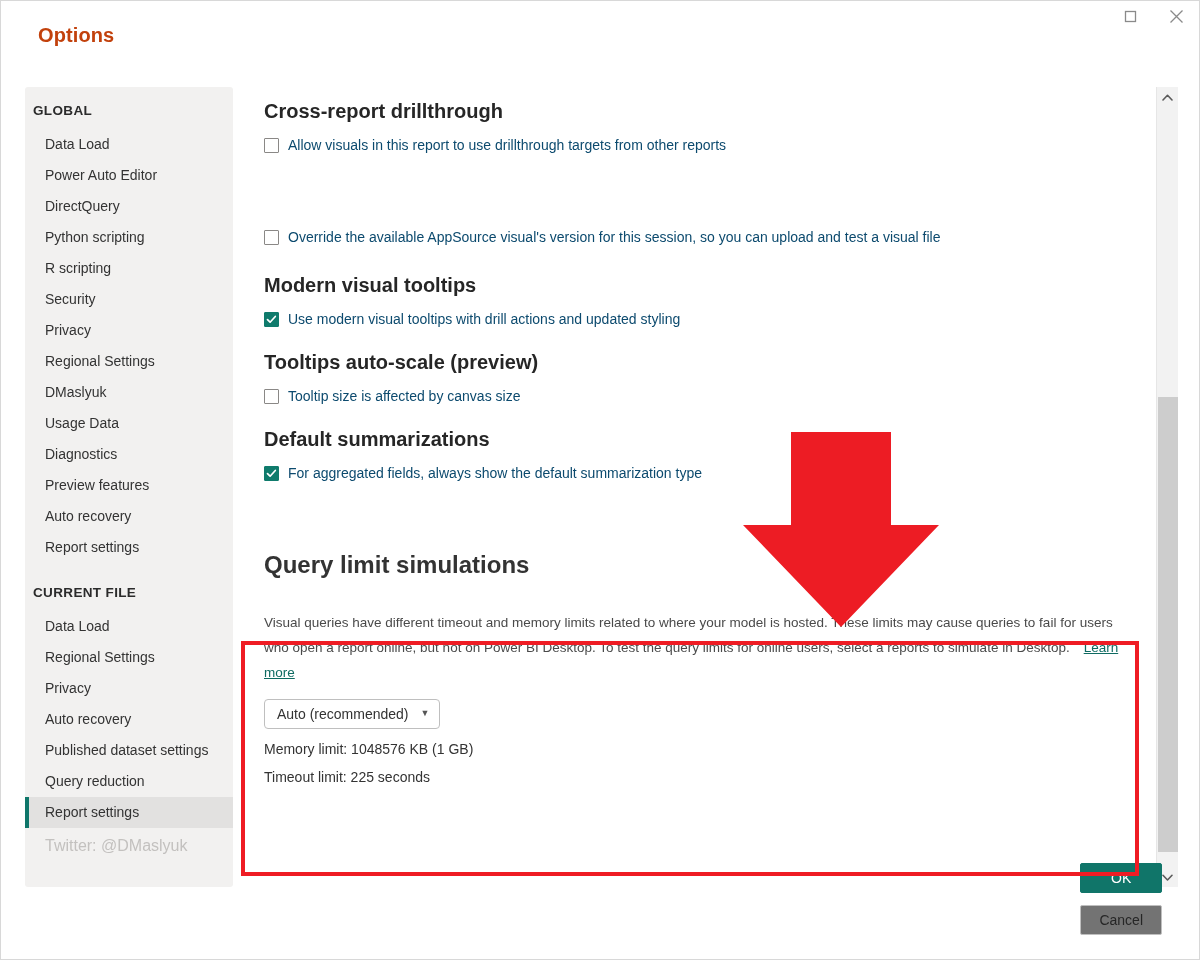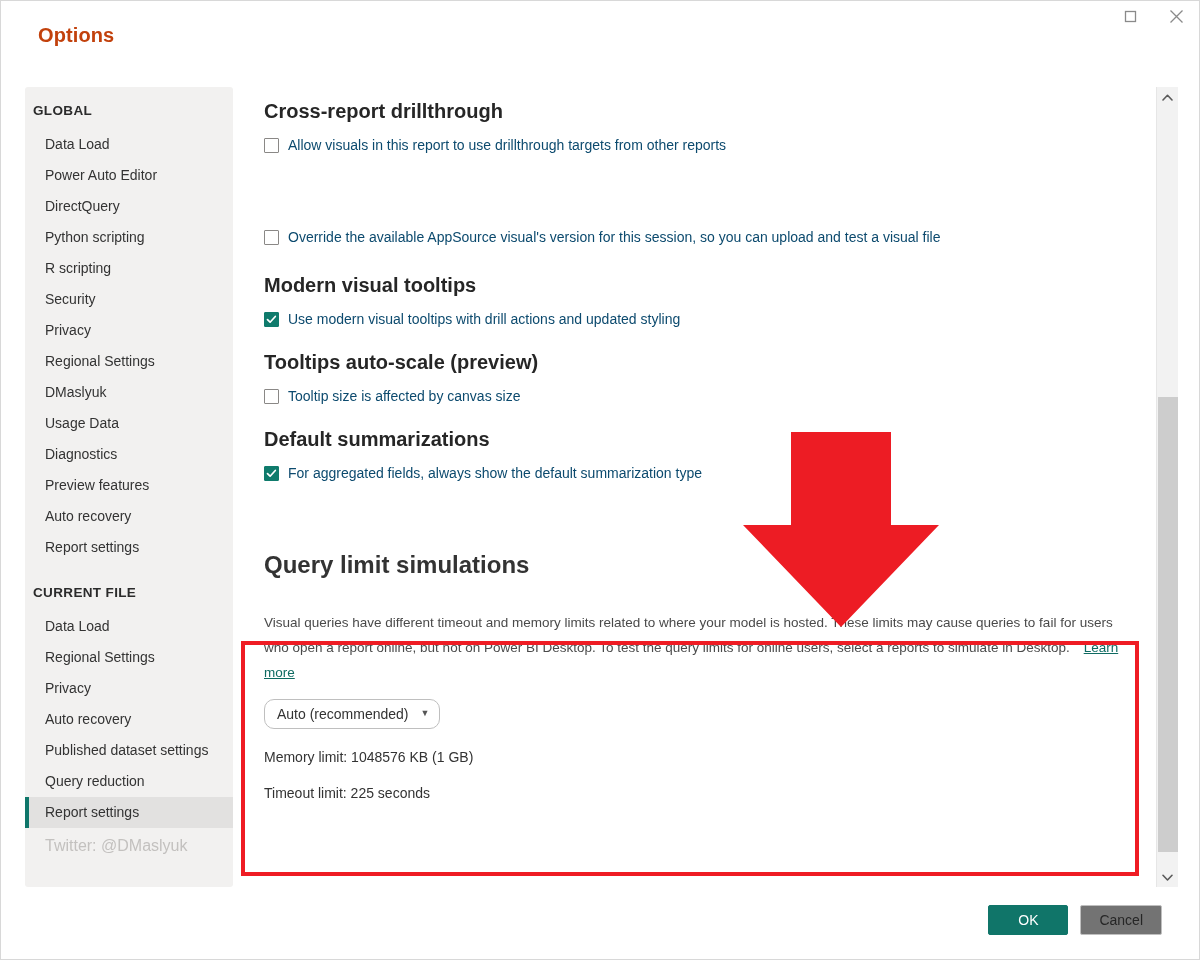--- a/index.html
+++ b/index.html
@@ -182,36 +182,36 @@
     text-decoration: underline;
     margin-left: 14px;
   }
   .dropdown {
     margin-top: 14px;
     display: inline-flex;
     align-items: center;
     height: 30px;
     padding: 0 10px 0 12px;
     border: 1px solid #bfbfbf;
-    border-radius: 10px;
+    border-radius: 4px;
     background: #ffffff;
     font-size: 14px;
     color: #333333;
     box-sizing: border-box;
   }
   .dropdown .caret {
     margin-left: 12px;
     color: #555;
     font-size: 9px;
     line-height: 1;
   }
   .limit-line {
     font-size: 14px;
     color: #333333;
-    margin-top: 20px;
+    margin-top: 12px;
   }
 
   
   .red-rect {
     position: absolute;
     left: 240px;
     top: 640px;
     width: 898px;
     height: 235px;
     border: 4px solid #ef1c24;
@@ -262,20 +262,21 @@
     background: #cdcdcd;
   }
 
   
   .footer {
     position: absolute;
     right: 37px;
     bottom: 24px;
     display: flex;
     gap: 12px;
+    flex-direction: column;
   }
   .btn {
     font-size: 14px;
     height: 30px;
     min-width: 80px;
     padding: 0 18px;
     border-radius: 2px;
     box-sizing: border-box;
     display: flex;
     align-items: center;

